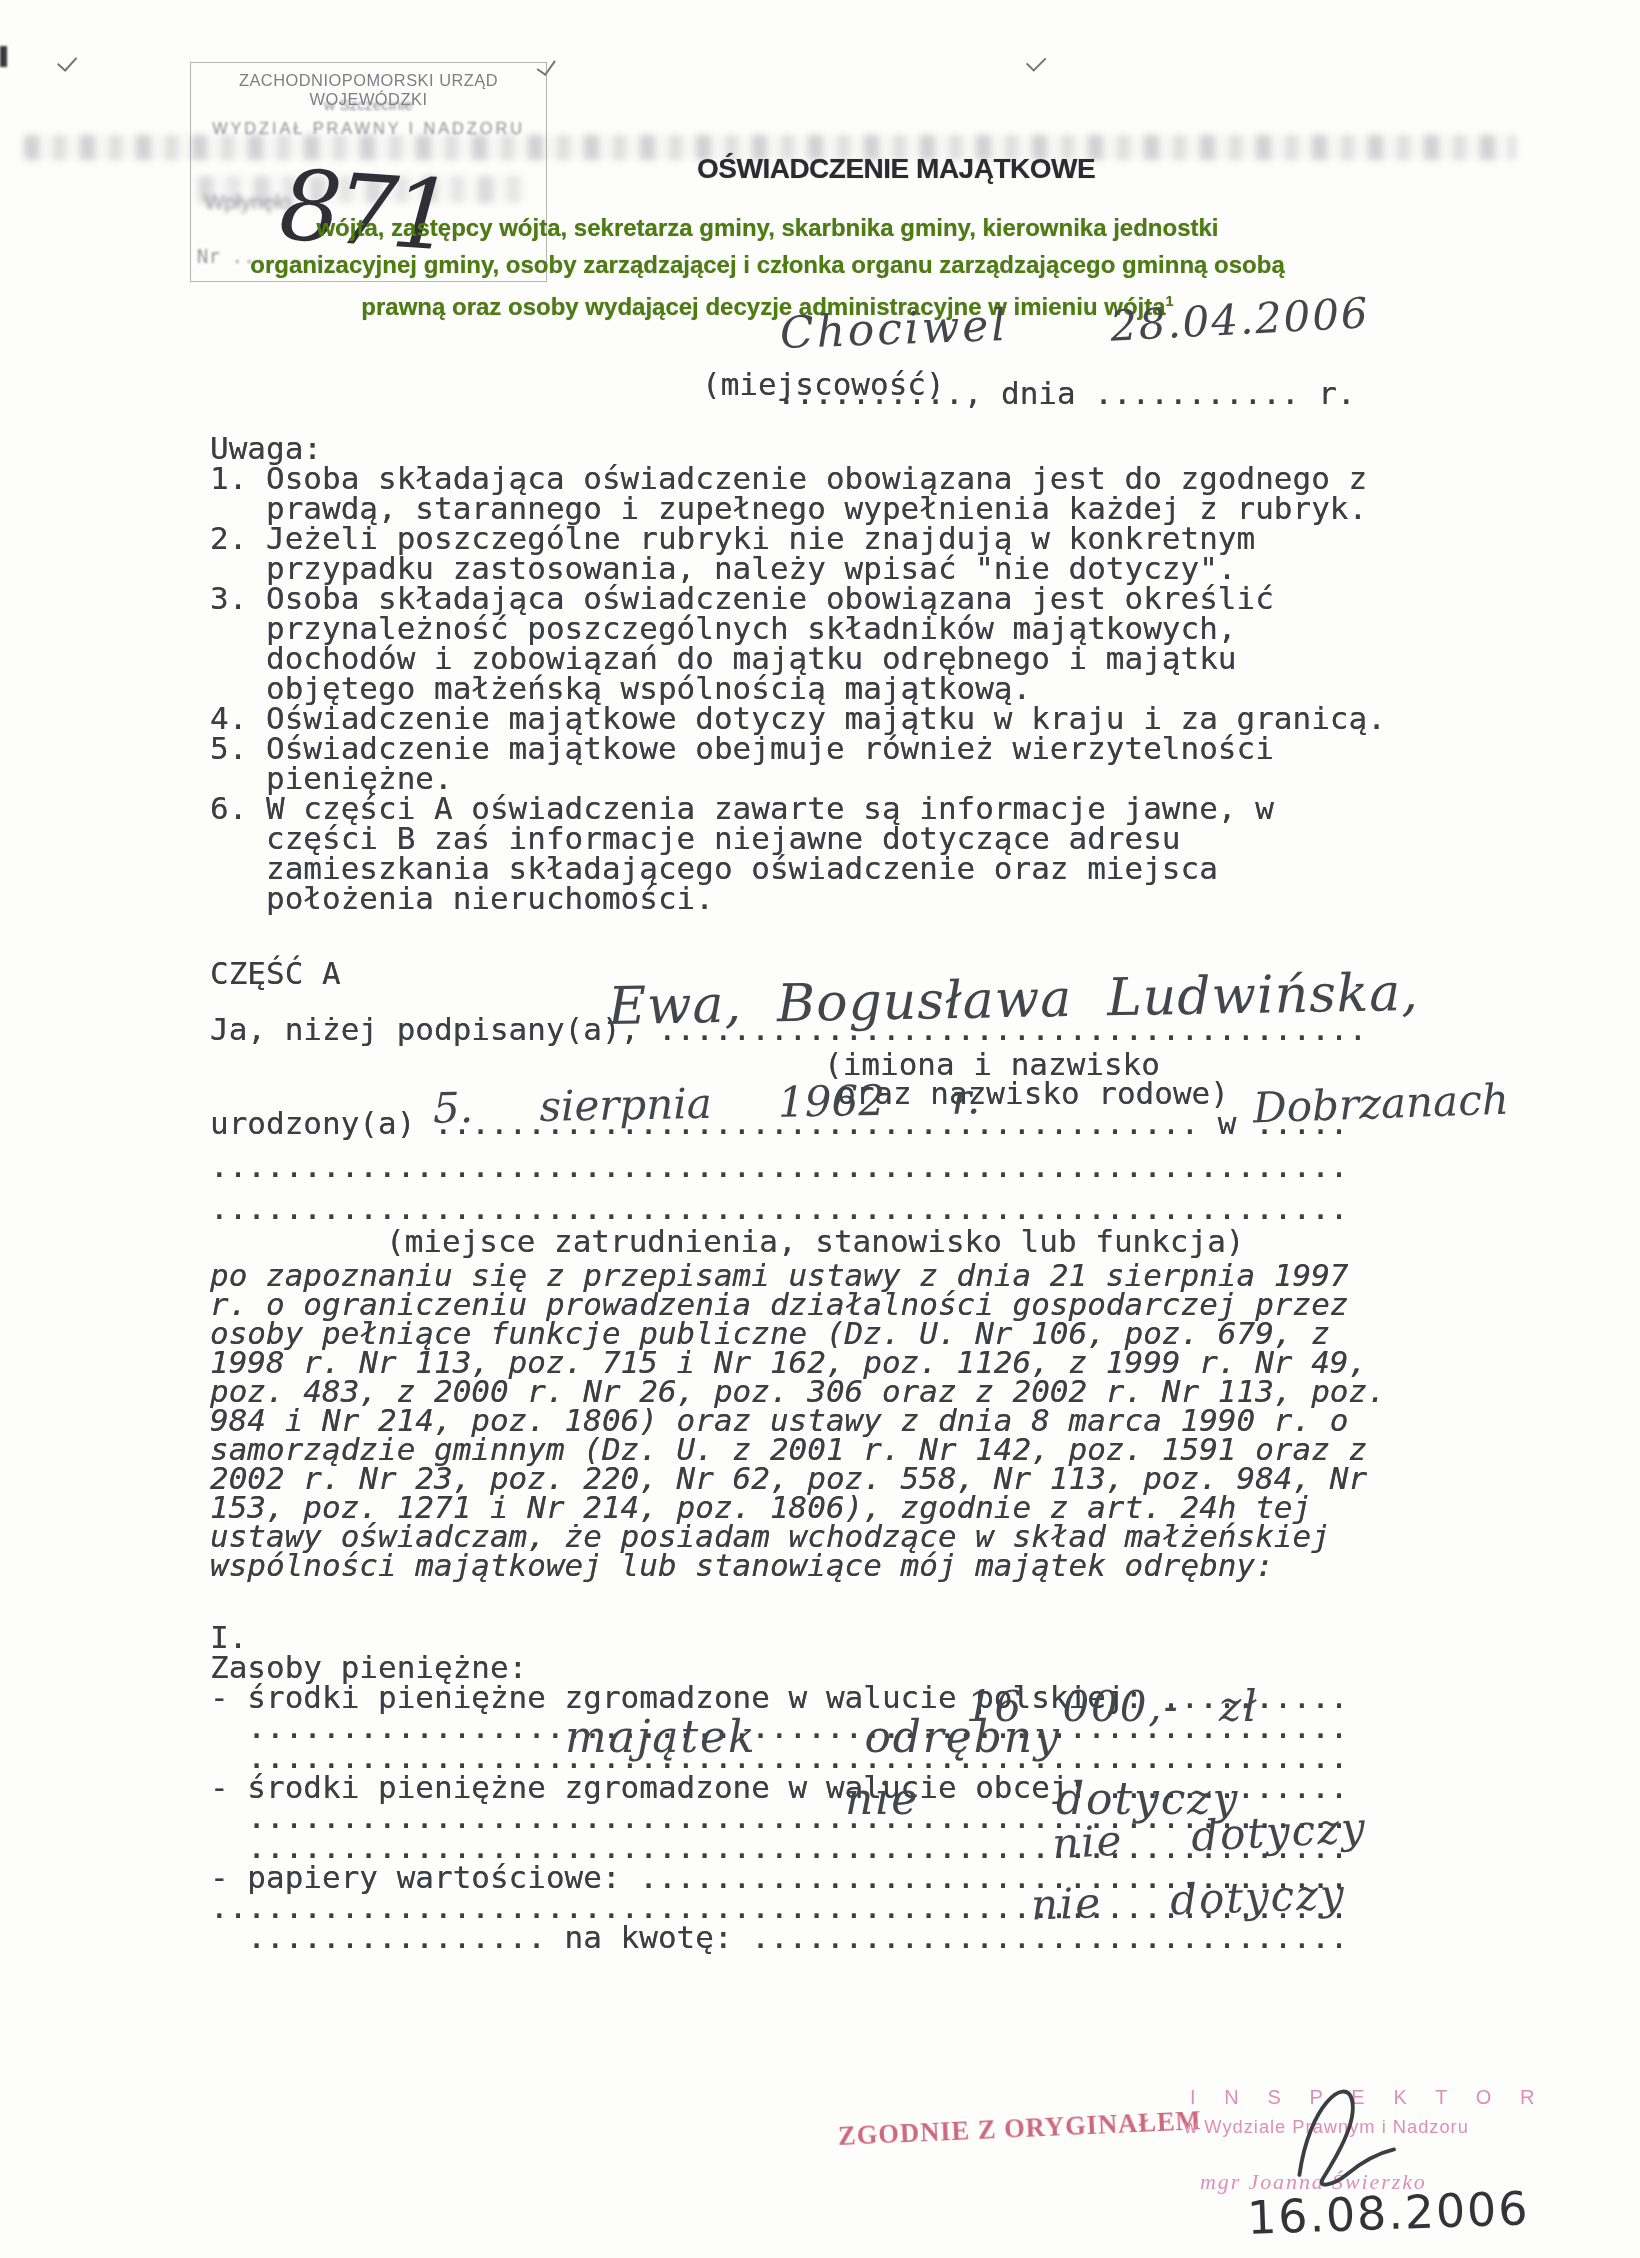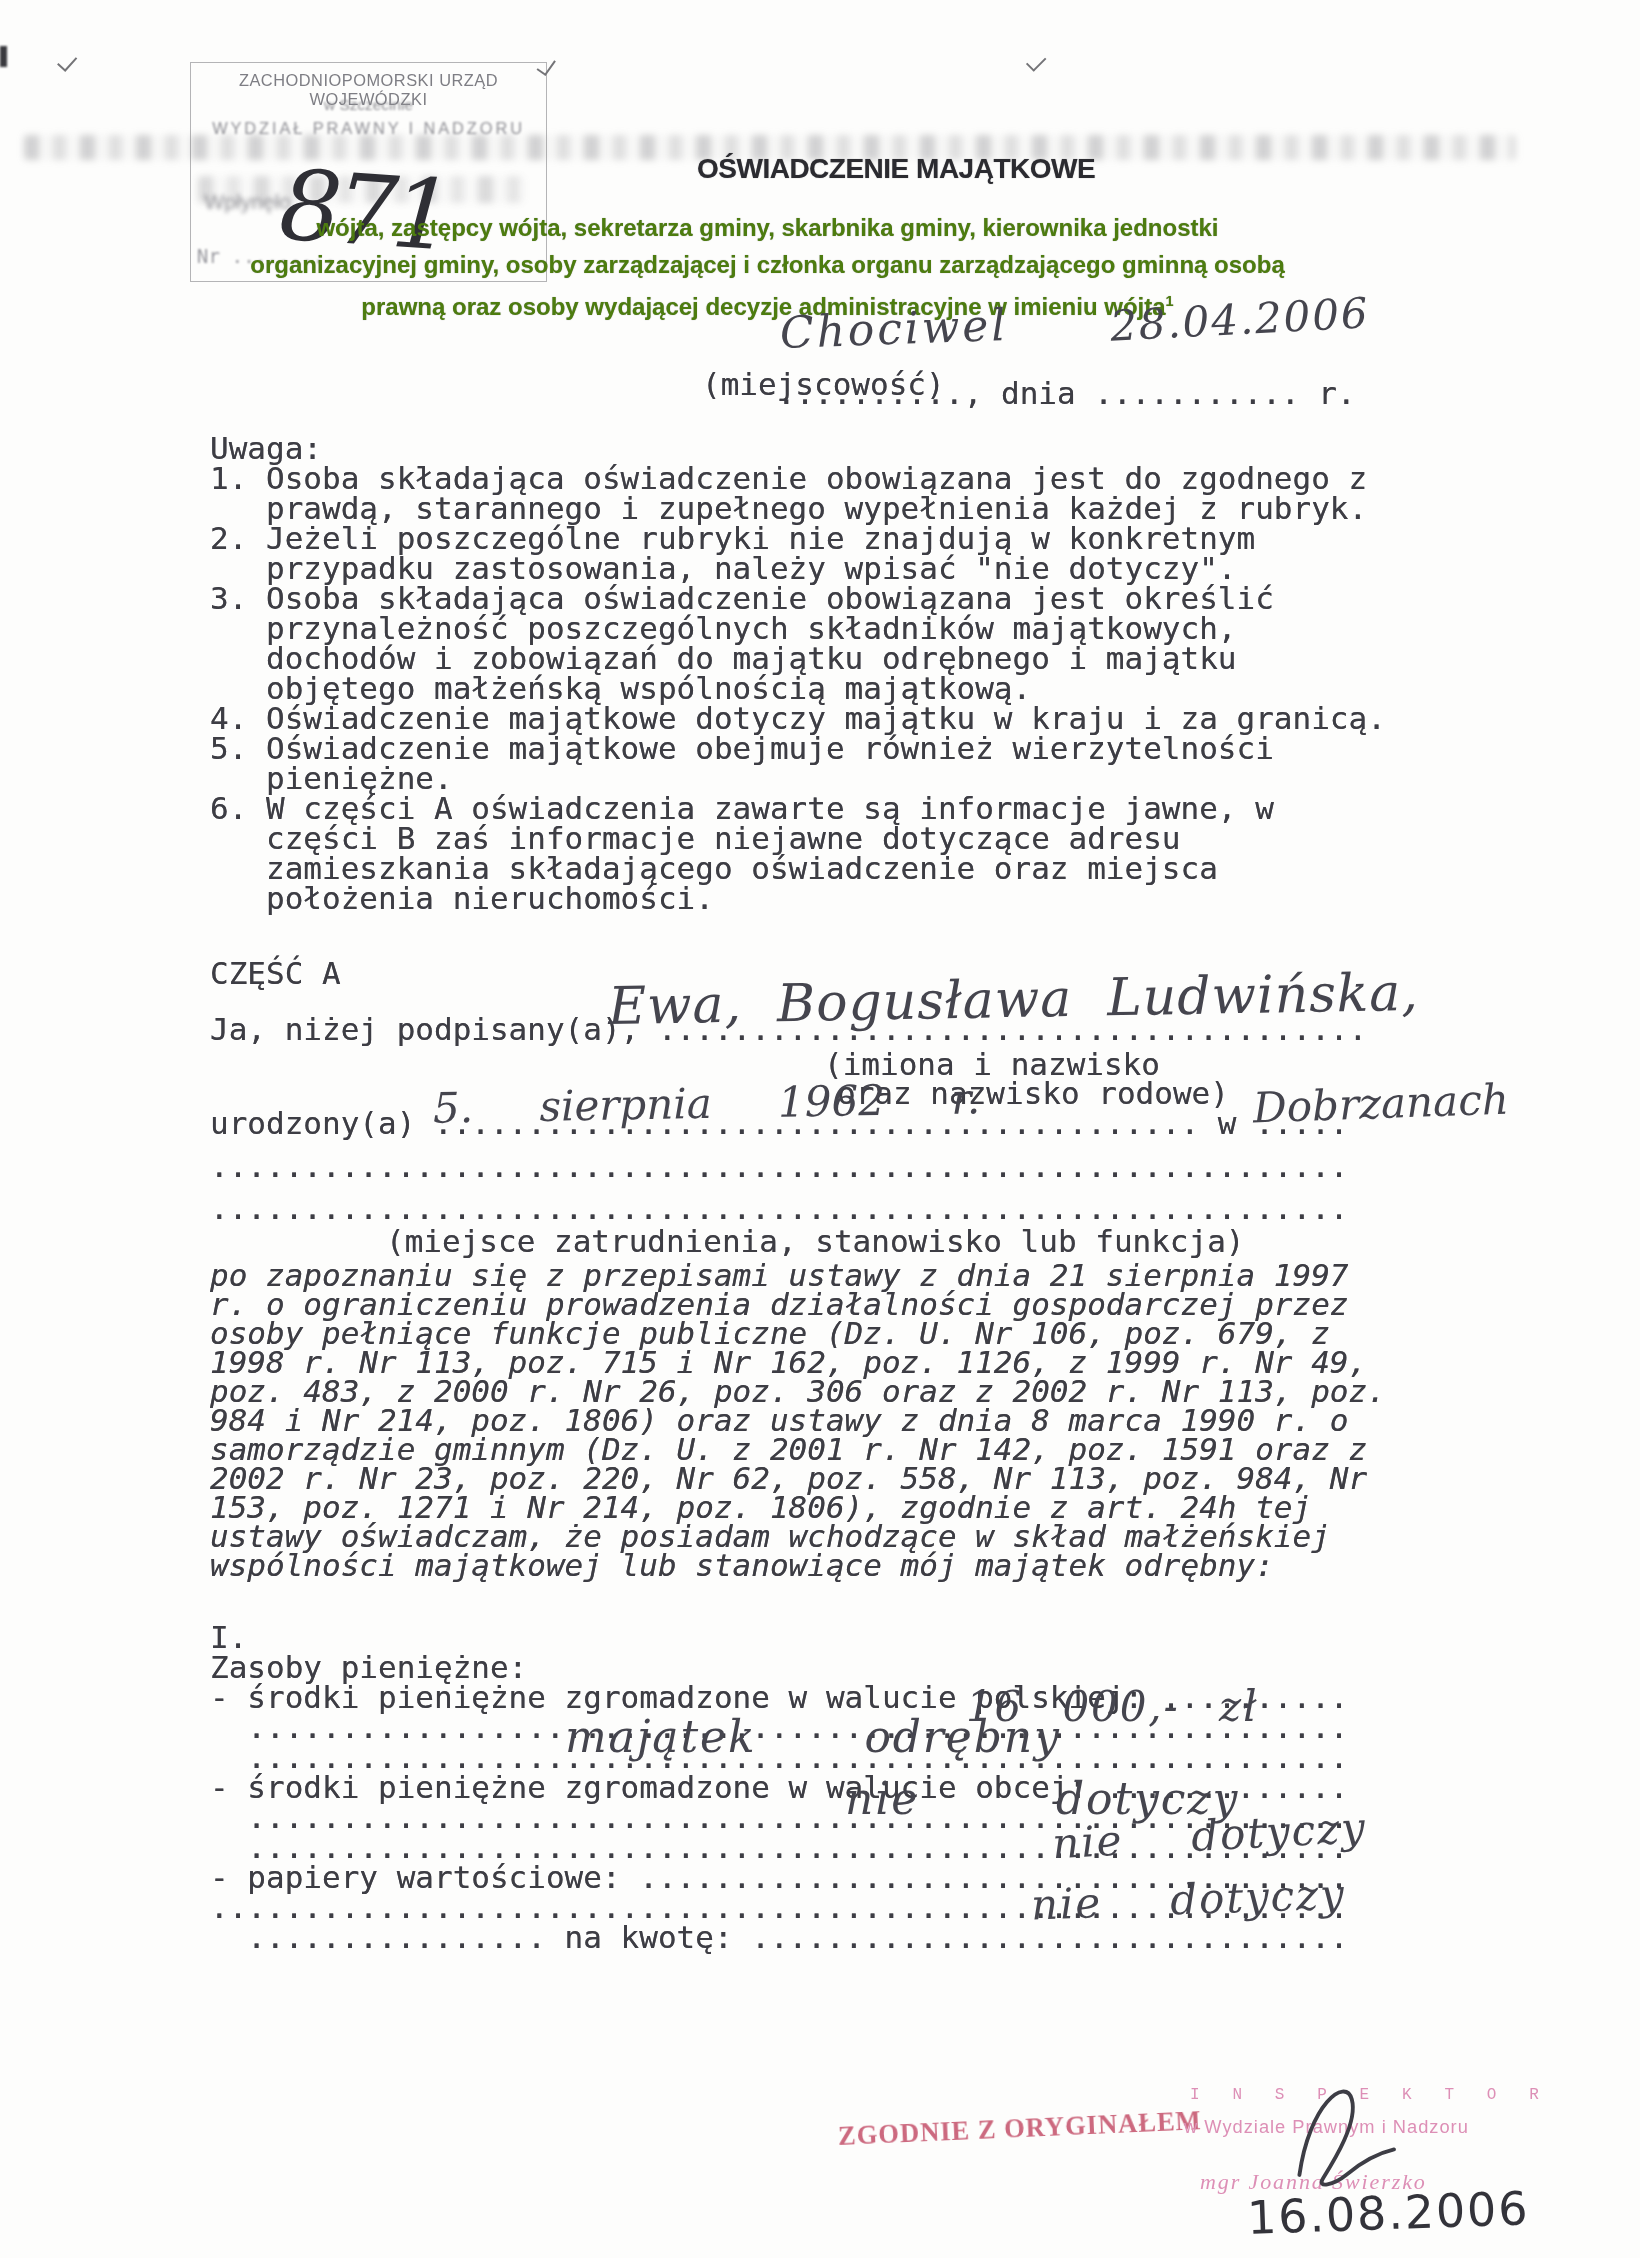--- a/index.html
+++ b/index.html
@@ -68,21 +68,21 @@
   }
   
   .stamp-red{
     position:absolute;left:838px;top:2120px;
     font-family:"Liberation Serif",serif;font-weight:bold;font-size:28px;
     letter-spacing:1px;color:#c4506a;opacity:.85;
     transform:rotate(-2.5deg) scaleX(.95);transform-origin:left center;
     filter:blur(0.4px);
   }
   .insp{position:absolute;color:#dd8fb6;filter:blur(0.4px);}
-  .insp-title{left:1190px;top:2086px;font-size:16px;letter-spacing:11.6px;font-family:Liberation Mono, monospace;}
+  .insp-title{left:1190px;top:2086px;font-size:20px;letter-spacing:11.6px;font-family:Liberation Sans, sans-serif;}
   .insp-dept{left:1184px;top:2116px;font-size:18.3px;letter-spacing:1px;}
   .insp-name{left:1200px;top:2169px;font-size:22px;font-style:italic;
     font-family:"Liberation Serif",serif;letter-spacing:1.9px;}
   .sig{position:absolute;left:1274px;top:2074px;transform:rotate(-6deg);}
 </style>
 </head>
 <body>
 
 <div class="paper">
 

